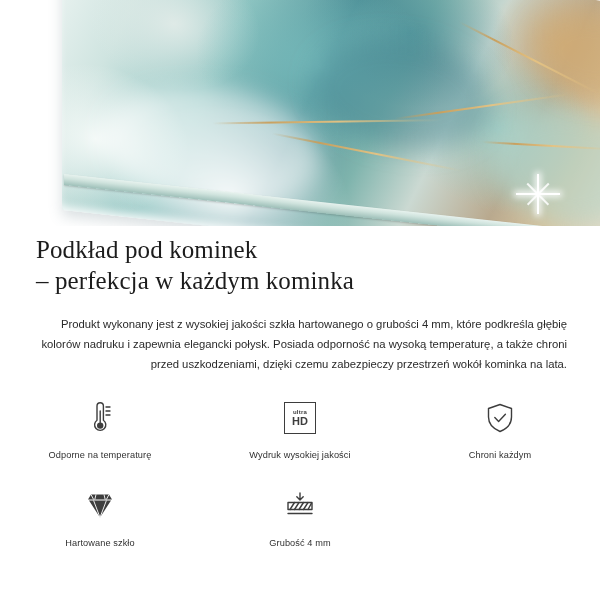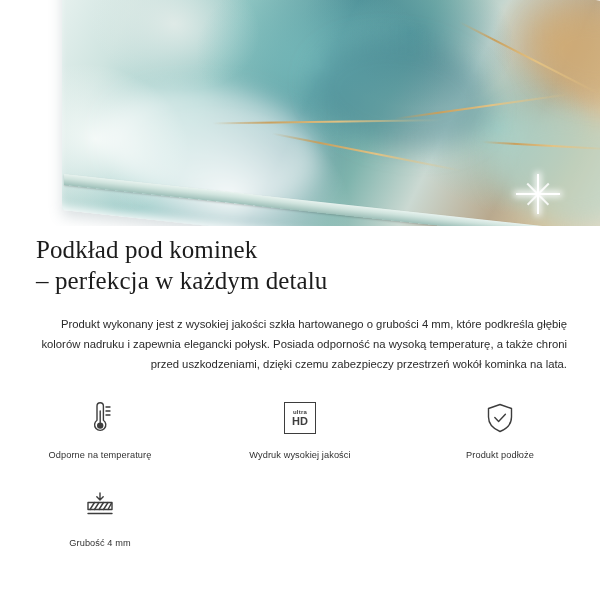--- a/index.html
+++ b/index.html
@@ -230,21 +230,21 @@
     <div class="glass-edge"></div>
     <div class="sparkle">
       <div class="sparkle-diag"></div>
       <div class="sparkle-diag2"></div>
     </div>
   </div>
 
   <div class="content">
     <h1 class="headline">
       <span>Podkład pod kominek</span>
-      <span class="line2">– perfekcja w każdym detalu</span>
+      <span class="line2">– perfekcja w każdym kominka</span>
     </h1>
     <p class="body-copy">Produkt wykonany jest z wysokiej jakości szkła hartowanego o grubości 4 mm, które podkreśla głębię kolorów nadruku i zapewnia elegancki połysk. Posiada odporność na wysoką temperaturę, a także chroni przed uszkodzeniami, dzięki czemu zabezpieczy przestrzeń wokół kominka na lata.</p>
   </div>
 
   <div class="features">
 
     <div class="feature">
       <div class="feature-icon">
         <svg width="36" height="40" viewBox="0 0 36 40" aria-hidden="true">
           <path class="ico-stroke" d="M15 8a3.2 3.2 0 0 1 6.4 0v14.2a5.6 5.6 0 1 1-6.4 0Z"></path>
@@ -266,23 +266,34 @@
       <div class="feature-label">Wydruk wysokiej jakości</div>
     </div>
 
     <div class="feature">
       <div class="feature-icon">
         <svg width="36" height="40" viewBox="0 0 36 40" aria-hidden="true">
           <path class="ico-stroke" d="M18 6.5 6.5 10.5v8.6c0 7 4.9 11.8 11.5 14.4 6.6-2.6 11.5-7.4 11.5-14.4v-8.6Z"></path>
           <path class="ico-stroke" d="m12.8 19.6 3.8 3.8 6.8-7.2" stroke-width="1.8"></path>
         </svg>
       </div>
-      <div class="feature-label">Produkt podłoże</div>
-    </div>
-
+      <div class="feature-label">Chroni każdym</div>
+    </div>
+
+    <div class="feature">
+      <div class="feature-icon">
+        <svg width="38" height="38" viewBox="0 0 38 38" aria-hidden="true">
+          <path class="ico-fill" d="M8 13.5h22L19 30.5Z"></path>
+          <path class="ico-fill" d="M10 7.5h18l3 5H7Z"></path>
+          <path d="M12.6 13.5 19 30.5l6.4-17" stroke="#ffffff" stroke-width="0.9" fill="none"></path>
+          <path d="M10 7.5 12.6 12.5M28 7.5l-2.6 5M15 7.5l-1.2 5M23 7.5l1.2 5" stroke="#ffffff" stroke-width="0.9" fill="none"></path>
+        </svg>
+      </div>
+      <div class="feature-label">Hartowane szkło</div>
+    </div>
 
 
     <div class="feature">
       <div class="feature-icon">
         <svg width="40" height="36" viewBox="0 0 40 36" aria-hidden="true">
           <path class="ico-stroke" d="M20 5v7m0 0-3.2-3.2M20 12l3.2-3.2" stroke-width="1.5"></path>
           <rect class="ico-stroke" x="8" y="14.5" width="24" height="7" stroke-width="1.4"></rect>
           <path class="ico-stroke" d="M10 21.5 14.5 14.5M14.5 21.5 19 14.5M19 21.5 23.5 14.5M23.5 21.5 28 14.5M28 21.5 31.5 15.2" stroke-width="1.1"></path>
           <path class="ico-stroke" d="M8 25.5h24" stroke-width="1.5"></path>
         </svg>

